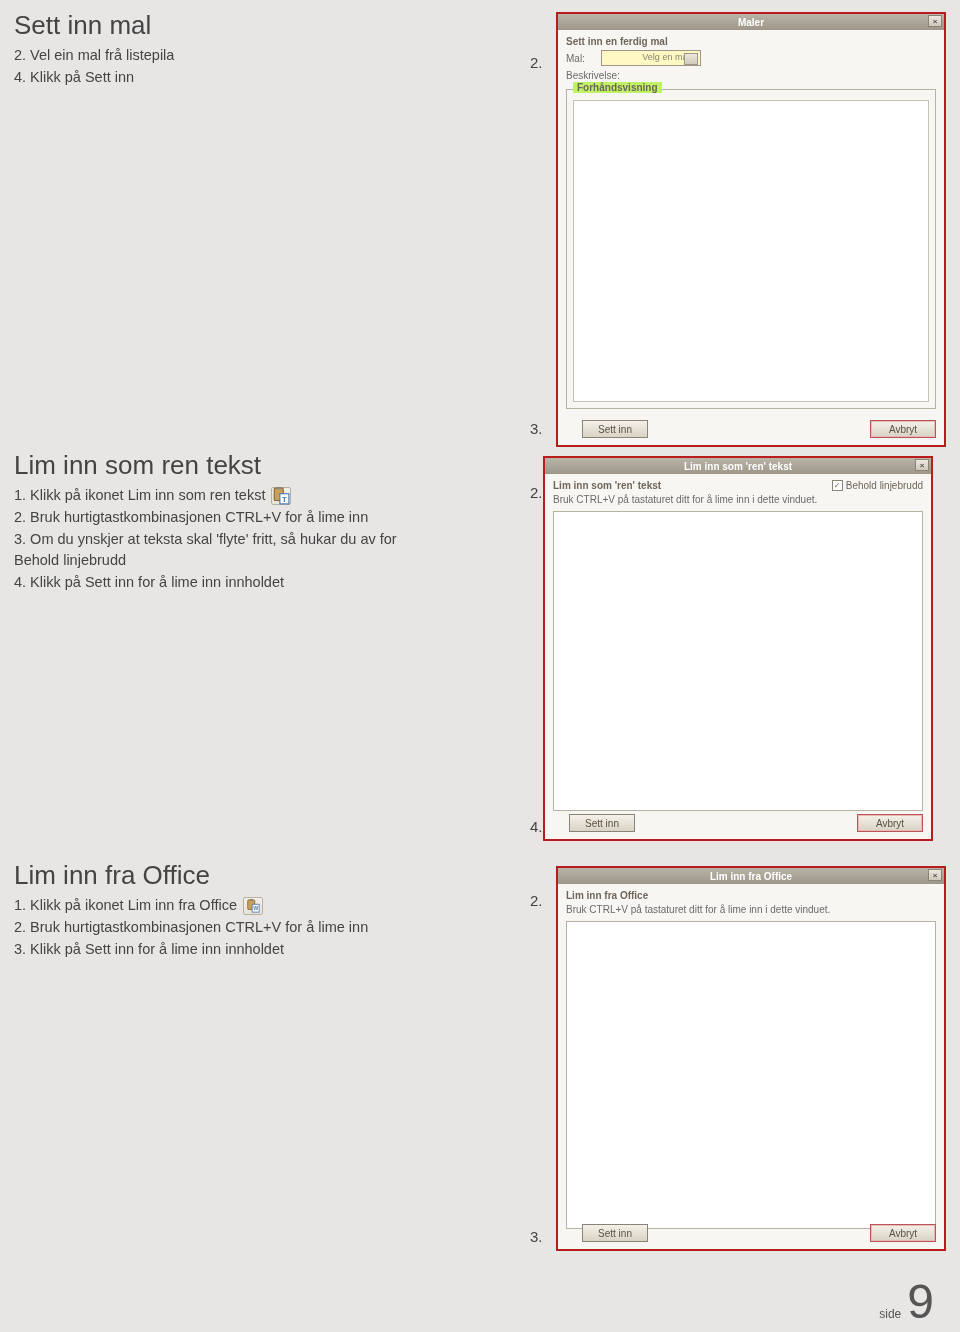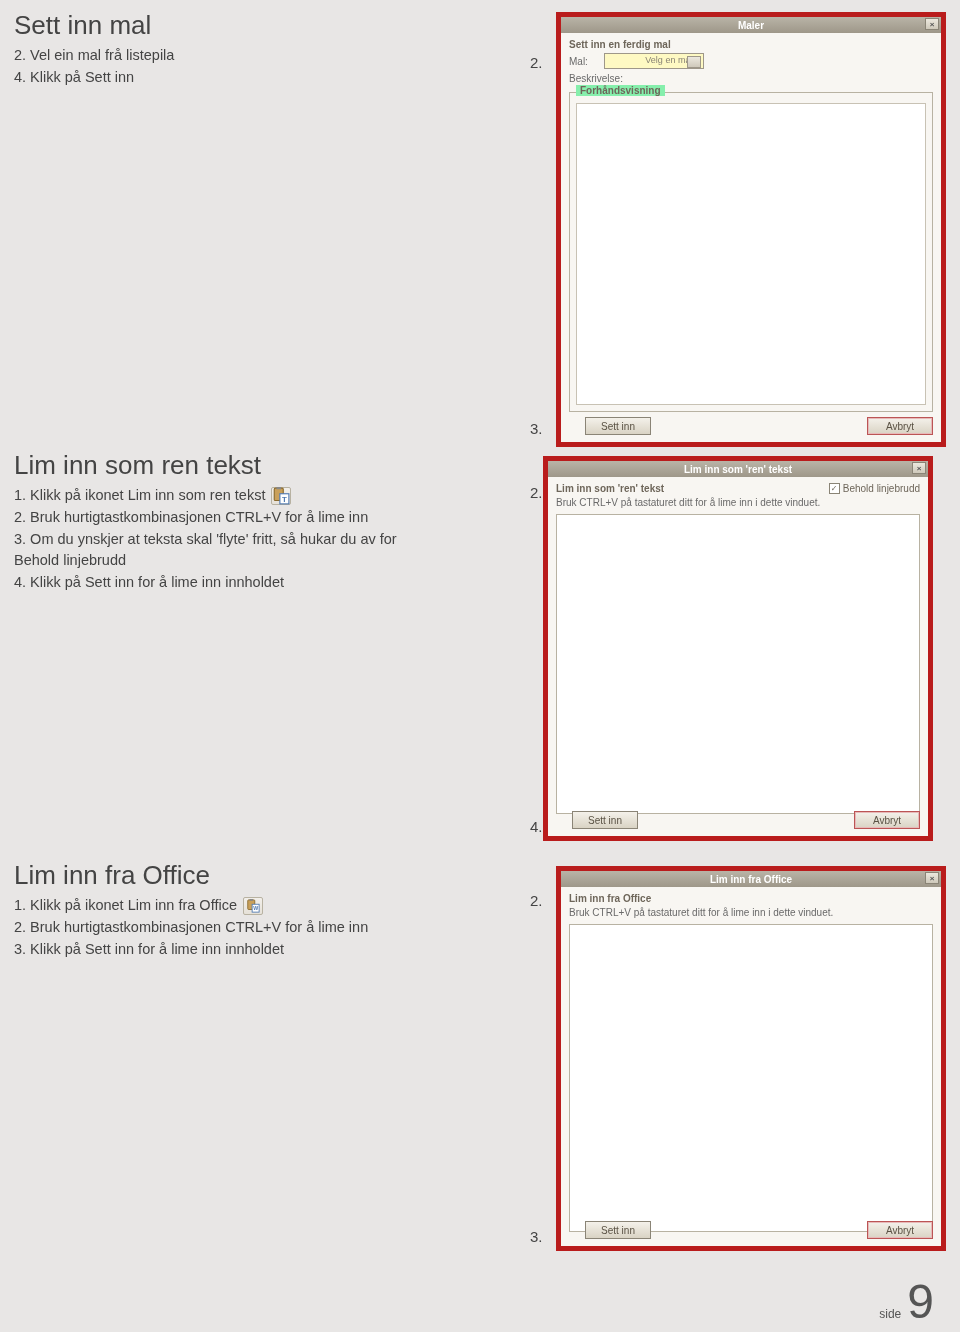--- a/index.html
+++ b/index.html
@@ -45,21 +45,21 @@
       position: absolute;
       font-size: 15px;
       font-weight: 300;
       color: #444;
     }
     
     
     .dialog {
       position: absolute;
       background: #f8f6f2;
-      border: 5px solid #b91c1c;
+      border: 2px solid #b91c1c;
       font-family: Tahoma, Verdana, sans-serif;
       font-size: 10px;
       color: #6a6a6a;
     }
     .dlg-titlebar {
       height: 16px;
       background: linear-gradient(#b9b4a7,#9e9789);
       color: #fff;
       display: flex; align-items: center; justify-content: center;
       position: relative;
@@ -91,21 +91,21 @@
       border:1px solid #9e9789;
     }
     .fieldset {
       border: 1px solid #b8b2a2;
       margin-top: 8px;
       height: 320px;
       position: relative;
     }
     .fieldset-legend {
       position: absolute; top:-8px; left:6px;
-      background:#86efac; padding:0 4px;
+      background:#bef264; padding:0 4px;
       font-weight:700; color:#6e665a; font-size:10px;
     }
     .fieldset-inner {
       position:absolute; inset:10px 6px 6px 6px;
       background:#fff; border:1px solid #c8c2b4;
     }
     .textarea-big {
       background:#fff;
       border:1px solid #b8b2a2;
       width:100%;

